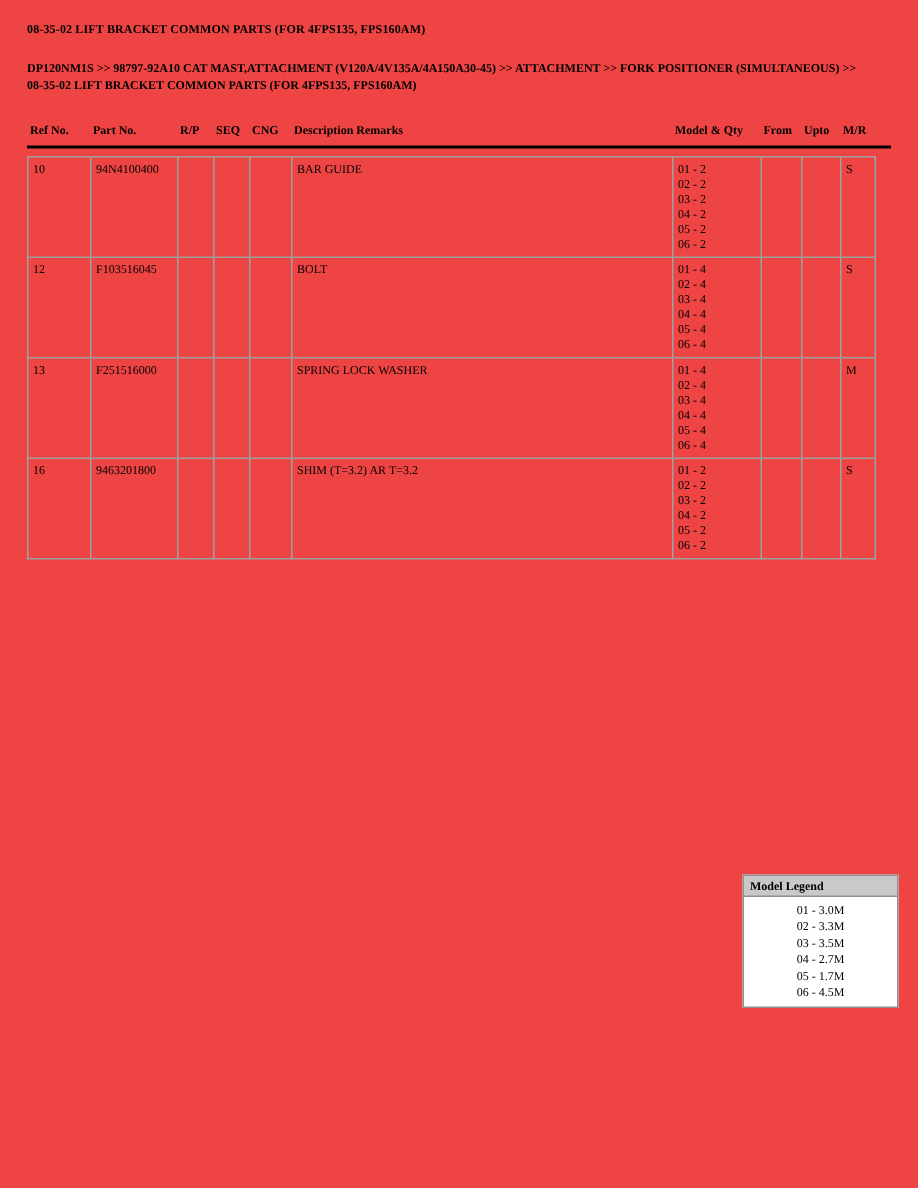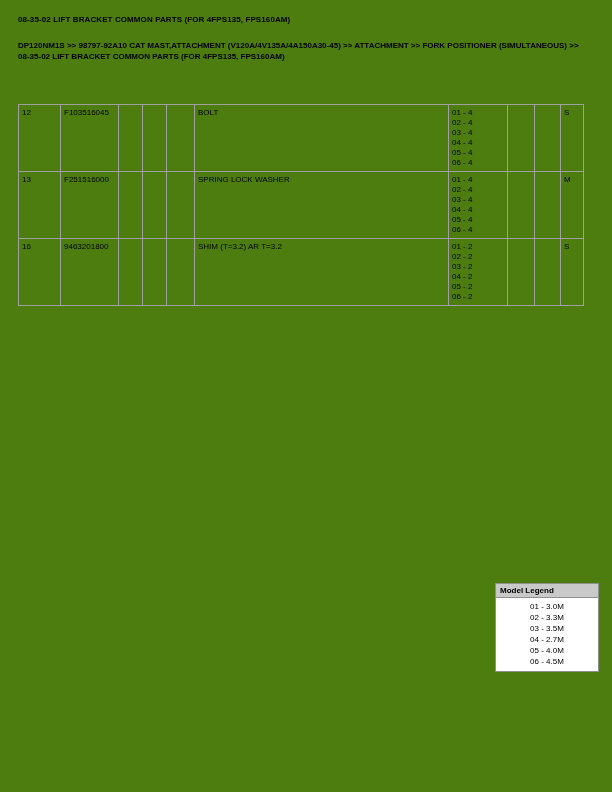--- a/index.html
+++ b/index.html
@@ -2,21 +2,21 @@
 <html><head>
 <meta charset="utf-8">
 <style>
   * { margin:0; padding:0; box-sizing:border-box; }
   html,body { background:#fff; }
   body {
     width:612px; height:792px; position:relative;
     font-family:"Liberation Sans", sans-serif;
     color:#000;
   }
-  .page { position:absolute; inset:0; background:#4d7c0f; overflow:hidden; }
+  .page { position:absolute; inset:0; background:#ef4444; overflow:hidden;font-family:Liberation Serif, serif; }
 
   .title {
     position:absolute; left:18px; top:15px;
     font-size:8px; font-weight:bold; letter-spacing:0.1px;
   }
   .breadcrumb {
     position:absolute; left:18px; top:40px; width:565px;
     font-size:8px; font-weight:bold; line-height:11px;
   }
 
@@ -65,35 +65,66 @@
 </style>
 </head>
 <body>
 
 <div class="page">
 
   <div class="title">08-35-02 LIFT BRACKET COMMON PARTS (FOR 4FPS135, FPS160AM)</div>
 
   <div class="breadcrumb">DP120NM1S &gt;&gt; 98797-92A10 CAT MAST,ATTACHMENT (V120A/4V135A/4A150A30-45) &gt;&gt; ATTACHMENT &gt;&gt; FORK POSITIONER (SIMULTANEOUS) &gt;&gt; 08-35-02 LIFT BRACKET COMMON PARTS (FOR 4FPS135, FPS160AM)</div>
 
+  <div class="header-row">
+    <div class="c-ref">Ref No.</div>
+    <div class="c-part">Part No.</div>
+    <div class="c-rp">R/P</div>
+    <div class="c-seq">SEQ</div>
+    <div class="c-cng">CNG</div>
+    <div class="c-desc">Description Remarks</div>
+    <div class="c-model">Model &amp; Qty</div>
+    <div class="c-from">From</div>
+    <div class="c-upto">Upto</div>
+    <div class="c-mr">M/R</div>
+  </div>
 
   <table class="parts">
     <colgroup>
       <col style="width:42px">
         <col style="width:58px">
         <col style="width:24px">
       <col style="width:24px">
         <col style="width:28px">
         <col style="width:254px">
       <col style="width:59px">
         <col style="width:27px">
         <col style="width:26px">
       <col style="width:23px">
     </colgroup>
     <tbody>
+        <tr>
+          <td>10</td>
+          <td>94N4100400</td>
+          <td></td>
+          <td></td>
+          <td></td>
+          <td>BAR GUIDE</td>
+          <td>
+            <div>01 - 2</div>
+            <div>02 - 2</div>
+            <div>03 - 2</div>
+            <div>04 - 2</div>
+            <div>05 - 2</div>
+            <div>06 - 2</div>
+          </td>
+          <td></td>
+          <td></td>
+          <td>S</td>
+        </tr>
         <tr>
           <td>12</td>
           <td>F103516045</td>
           <td></td>
           <td></td>
           <td></td>
           <td>BOLT</td>
           <td>
             <div>01 - 4</div>
             <div>02 - 4</div>
@@ -147,18 +178,18 @@
       </tbody>
   </table>
 
   <div class="legend">
     <div class="legend-header">Model Legend</div>
     <div class="legend-items">
         <div>01 - 3.0M</div>
         <div>02 - 3.3M</div>
         <div>03 - 3.5M</div>
         <div>04 - 2.7M</div>
-        <div>05 - 4.0M</div>
+        <div>05 - 1.7M</div>
         <div>06 - 4.5M</div>
       </div>
   </div>
 
 </div>
 
 </body></html>

